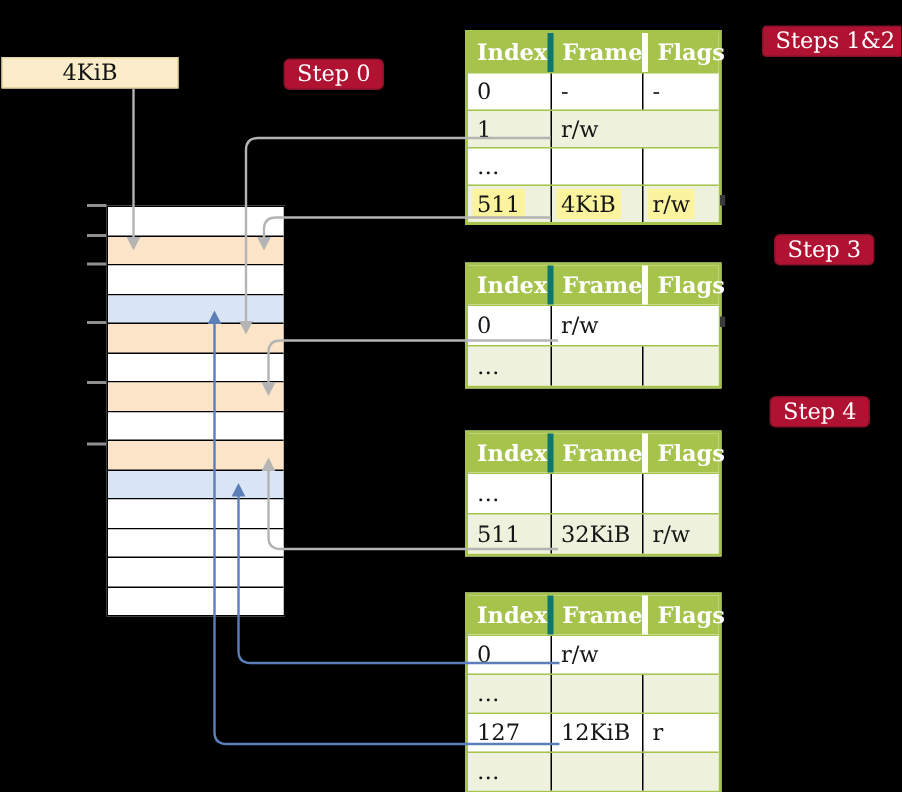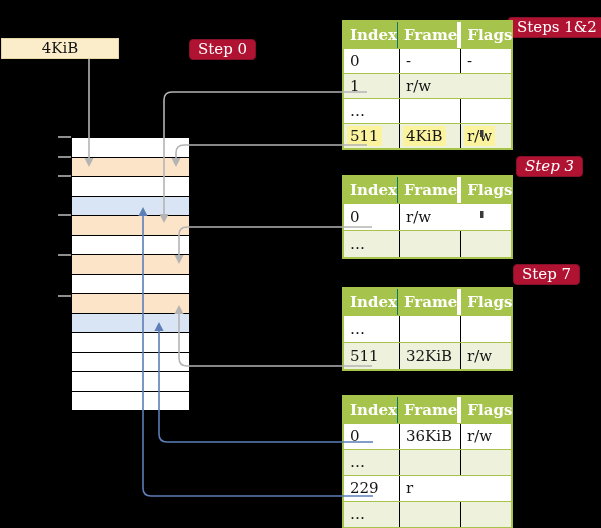--- a/index.html
+++ b/index.html
@@ -9,38 +9,38 @@
   
   .frame-box{position:absolute;left:1px;top:38px;width:116px;height:19px;
              background:#fcedca;border:1px solid #e6d6a6;color:#111;
              font-size:15px;line-height:19px;text-align:center;}
 
   
   .badge{position:absolute;background:#b01232;border:1px solid #84102a;color:#fff;
          font-size:15px;line-height:17px;padding:1px 8px;border-radius:4px;white-space:nowrap;}
   .badge.b0{left:189px;top:39px;}
   .badge.b12{left:508px;top:17px;border-radius:3px;}
-  .badge.b3{left:516px;top:156px;font-style:italic;}
+  .badge.b3{left:516px;top:156px;}
   .badge.b4{left:513px;top:264px;}
 
   
   .memcol{position:absolute;left:71px;top:137px;width:117px;border:1px solid #000;background:#fff;}
   .mrow{height:18.5px;border-bottom:1px solid #000;background:#fff;}
   .mrow:last-child{border-bottom:none;}
   .mrow.peach{background:#fce4c9;}
   .mrow.blue{background:#d9e5f5;}
   .tick{position:absolute;left:58px;width:13px;height:2px;background:#8f8f8f;}
 
   
   .ptable{position:absolute;left:310px;width:167px;border:2px solid #a6c34c;background:#fff;
-          font-size:15px;color:#151515;margin-left:32px;}
+          font-size:15px;color:#151515;}
   .thead{display:flex;background:#a6c34c;color:#fff;font-weight:bold;height:26px;line-height:26px;}
   .hcell{padding-left:6px;}
   .h-index{width:55px;}
-  .h-frame{width:60px;border-left:1px solid #0f766e;}
+  .h-frame{width:60px;border-left:4px solid #0f766e;}
   .h-flags{flex:1;border-left:4px solid #ffffff;}
   .trow{display:flex;border-top:1px solid #a6c34c;background:#fff;}
   .trow.shaded{background:#eef2dc;}
   .t1 .trow{height:24px;line-height:24px;}
   .t2 .trow,.t3 .trow{height:26px;line-height:26px;}
   .t4 .trow{height:25px;line-height:25px;}
   .cell{padding-left:6px;overflow:hidden;}
   .c-index{width:49px;}
   .c-frame{width:54px;border-left:1px solid #000;}
   .c-flags{flex:1;border-left:1px solid #000;}
@@ -53,21 +53,21 @@
 </head>
 <body>
 
 <div id="canvas">
 
   <div class="frame-box">4KiB</div>
 
   <div class="badge b0">Step 0</div>
   <div class="badge b12">Steps 1&amp;2</div>
   <div class="badge b3">Step 3</div>
-  <div class="badge b4">Step 7</div>
+  <div class="badge b4">Step 4</div>
 
   <div class="tick" style="top:136px"></div>
   <div class="tick" style="top:156px"></div>
   <div class="tick" style="top:175px"></div>
   <div class="tick" style="top:214px"></div>
   <div class="tick" style="top:254px"></div>
   <div class="tick" style="top:295px"></div>
 
   <div class="memcol">
     <div class="mrow"></div>
@@ -149,30 +149,30 @@
   </div>
 
   <div class="ptable t4">
     <div class="thead">
       <div class="hcell h-index">Index</div>
       <div class="hcell h-frame">Frame</div>
       <div class="hcell h-flags">Flags</div>
     </div>
     <div class="trow">
         <div class="cell c-index"><span class="ct">0</span></div>
-        <div class="cell c-frame"><span class="ct">36KiB</span></div>
         <div class="cell c-flags"><span class="ct">r/w</span></div>
       </div>
       <div class="trow shaded">
         <div class="cell c-index"><span class="ct">…</span></div>
         <div class="cell c-frame"><span class="ct"></span></div>
         <div class="cell c-flags"><span class="ct"></span></div>
       </div>
       <div class="trow">
-        <div class="cell c-index"><span class="ct">229</span></div>
+        <div class="cell c-index"><span class="ct">127</span></div>
+        <div class="cell c-frame"><span class="ct">12KiB</span></div>
         <div class="cell c-flags"><span class="ct">r</span></div>
       </div>
       <div class="trow shaded">
         <div class="cell c-index"><span class="ct">…</span></div>
         <div class="cell c-frame"><span class="ct"></span></div>
         <div class="cell c-flags"><span class="ct"></span></div>
       </div>
   </div>
 
   <svg id="wires" width="601" height="528" viewBox="0 0 601 528">

